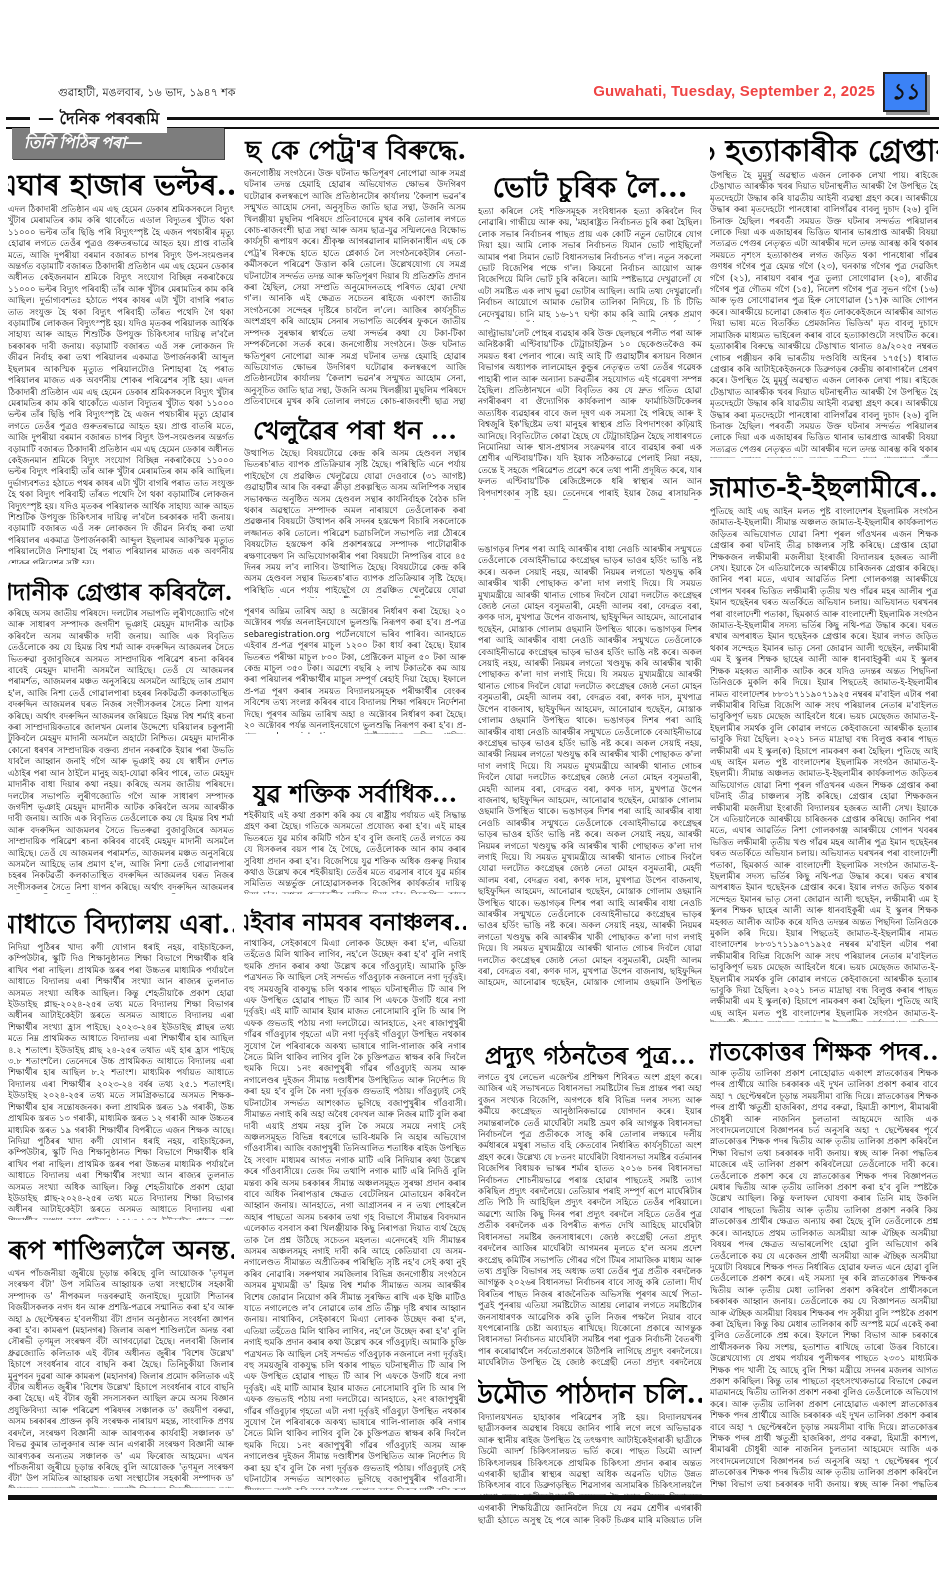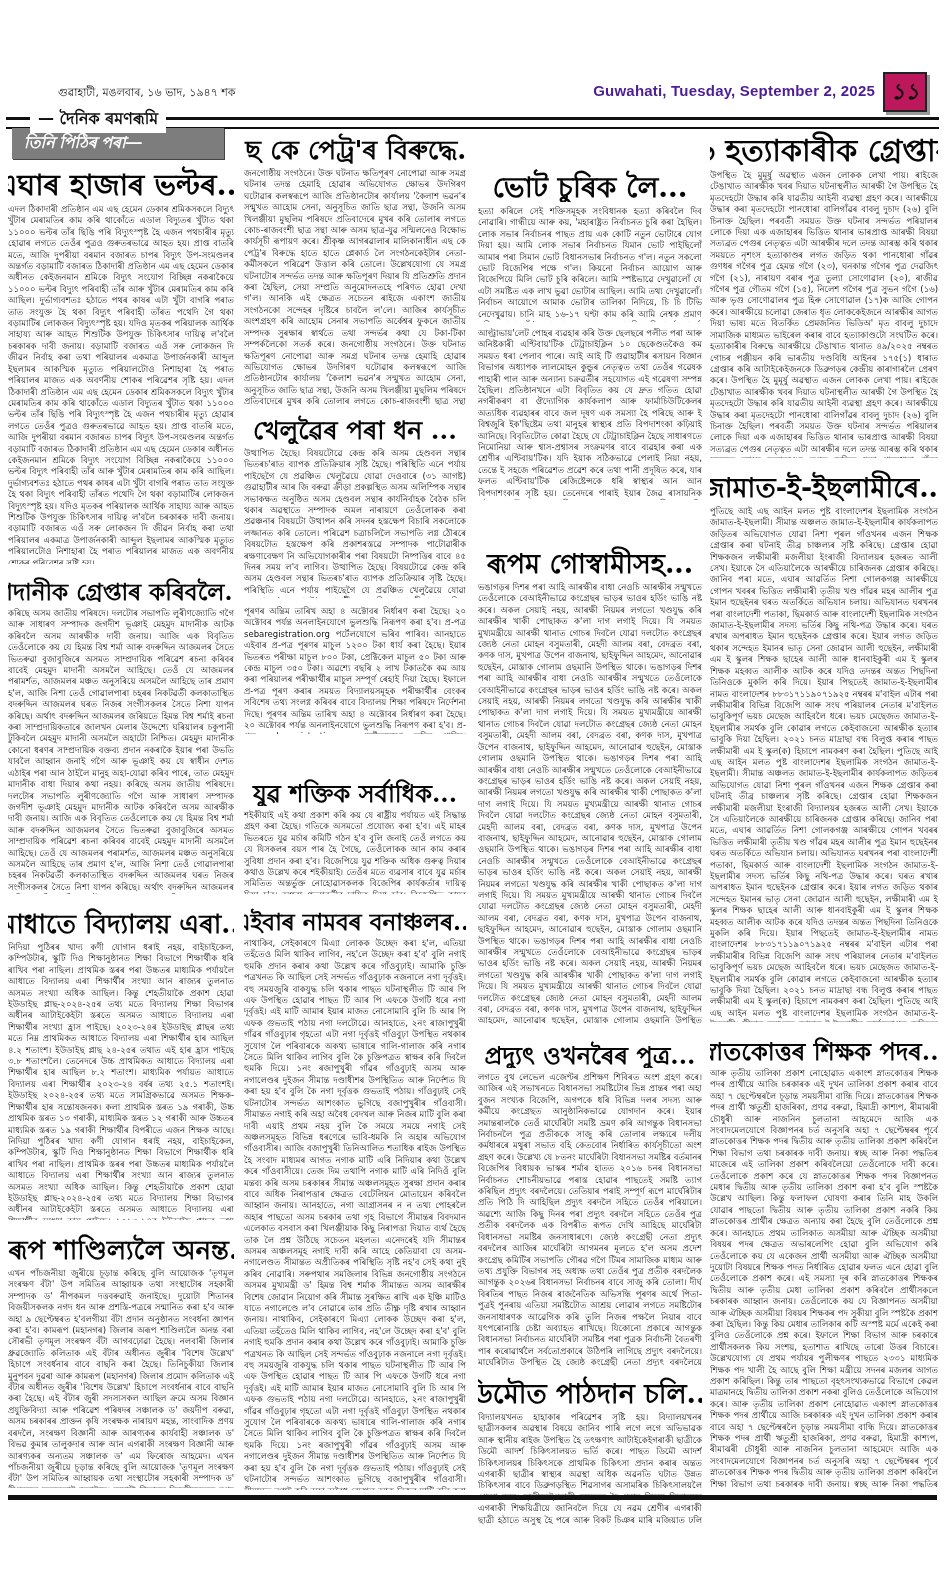--- a/index.html
+++ b/index.html
@@ -4,23 +4,23 @@
 <style>
   html,body{margin:0;padding:0;}
   body{
     width:945px;height:1571px;position:relative;background:#ffffff;
     font-family:"Liberation Sans","DejaVu Sans",sans-serif;color:#111;
     overflow:hidden;
   }
   .hdr-left{position:absolute;left:34px;top:84px;font-size:11px;color:#222;
     font-family:"DejaVu Sans",sans-serif;margin-left:24px;}
   .hdr-right{position:absolute;right:70px;top:82px;font-size:15px;font-weight:bold;
-    color:#4c1d95;letter-spacing:.2px;}
+    color:#ef4444;letter-spacing:.2px;}
   .page-box{position:absolute;right:18px;top:72px;width:40px;height:36px;
-    border:2px solid #222;background:#be185d;box-shadow:3px 3px 0 #999;
+    border:2px solid #222;background:#3b82f6;box-shadow:3px 3px 0 #999;
     display:flex;align-items:center;justify-content:center;
     font-size:22px;font-weight:bold;font-style:italic;}
   .double-rule{position:absolute;left:6px;right:6px;top:117px;height:7px;
     border-top:3px solid #111;border-bottom:2px solid #111;}
   .masthead{position:absolute;left:30px;top:106px;background:#fff;
     padding:0 8px;font-size:16px;font-weight:bold;z-index:3;
     font-family:"DejaVu Serif","Liberation Serif",serif;}
   .masthead::before{content:"— ";font-weight:bold;}
   .cont-banner{position:absolute;left:12px;top:128px;width:212px;height:31px;
     background:#7d7d7d;color:#fff;display:flex;align-items:center;
@@ -40,21 +40,21 @@
 </style>
 </head>
 <body>
 
 <div class="hdr-left">গুৱাহাটী, মঙলবাৰ, ১৬ ভাদ, ১৯৪৭ শক</div>
 <div class="hdr-right">Guwahati, Tuesday, September 2, 2025</div>
 <div class="page-box">
   <span>১১</span>
 </div>
 <div class="double-rule"></div>
-<div class="masthead">দৈনিক ৰমণৰূমি</div>
+<div class="masthead">দৈনিক পৰবৰূমি</div>
 <div class="cont-banner">তিনি পিঠিৰ পৰা—</div>
 
 <div class="col" style="left:8px;width:226px;">
   <div class="article" style="top:158px;height:406px;">
     <div class="headline" style="height:42px;font-size:29px;">এঘাৰ হাজাৰ ভল্টৰ...</div>
     <div class="bodytext" style="height:360px;margin-top:4px;">এদল ঠিকাদাৰী প্ৰতিষ্ঠান এম এছ হেমেন ডেকাৰ শ্ৰমিকসকলে বিদ্যুৎ খুঁটাৰ মেৰামতিৰ কাম কৰি থাকোঁতে এডাল বিদ্যুতৰ খুঁটাত থকা ১১০০০ ভল্টৰ তাঁৰ ছিঙি পৰি বিদ্যুৎস্পৃষ্ট হৈ এজন পথচাৰীৰ মৃত্যু হোৱাৰ লগতে তেওঁৰ পুত্ৰও গুৰুতৰভাৱে আহত হয়। প্ৰাপ্ত বাতৰি মতে, আজি দুপৰীয়া বৰমান বজাৰত চাপৰ বিদ্যুৎ উপ-সংমণ্ডলৰ অন্তৰ্গত বড়ামাটি বজাৰত ঠিকাদাৰী প্ৰতিষ্ঠান এম এছ হেমেন ডেকাৰ অধীনত কেইজনমান শ্ৰমিকে বিদ্যুৎ সংযোগ বিচ্ছিন্ন নকৰাকৈয়ে ১১০০০ ভল্টৰ বিদ্যুৎ পৰিবাহী তাঁৰ আৰু খুঁটাৰ মেৰামতিৰ কাম কৰি আছিল। দুৰ্ভাগ্যবশতঃ হঠাতে পথৰ কাষৰ এটা খুঁটা বাগৰি পৰাত তাত সংযুক্ত হৈ থকা বিদ্যুৎ পৰিবাহী তাঁৰত পথেদি গৈ থকা বড়ামাটিৰ লোকজন বিদ্যুৎস্পৃষ্ট হয়। যদিও মৃতকৰ পৰিয়ালক আৰ্থিক সাহায্য আৰু আহত শিশুটিক উপযুক্ত চিকিৎসাৰ দায়িত্ব ল'বলৈ চৰকাৰক দাবী জনায়। বড়ামাটি বজাৰত এওঁ সৰু লোকজন দি জীৱন নিৰ্বাহ কৰা তথা পৰিয়ালৰ একমাত্ৰ উপাৰ্জনকাৰী আব্দুল ইছলামৰ আকস্মিক মৃত্যুত পৰিয়ালটোও নিশাহাৰা হৈ পৰাত পৰিয়ালৰ মাজত এক অবৰ্ণনীয় শোকৰ পৰিৱেশৰ সৃষ্টি হয়। এদল ঠিকাদাৰী প্ৰতিষ্ঠান এম এছ হেমেন ডেকাৰ শ্ৰমিকসকলে বিদ্যুৎ খুঁটাৰ মেৰামতিৰ কাম কৰি থাকোঁতে এডাল বিদ্যুতৰ খুঁটাত থকা ১১০০০ ভল্টৰ তাঁৰ ছিঙি পৰি বিদ্যুৎস্পৃষ্ট হৈ এজন পথচাৰীৰ মৃত্যু হোৱাৰ লগতে তেওঁৰ পুত্ৰও গুৰুতৰভাৱে আহত হয়। প্ৰাপ্ত বাতৰি মতে, আজি দুপৰীয়া বৰমান বজাৰত চাপৰ বিদ্যুৎ উপ-সংমণ্ডলৰ অন্তৰ্গত বড়ামাটি বজাৰত ঠিকাদাৰী প্ৰতিষ্ঠান এম এছ হেমেন ডেকাৰ অধীনত কেইজনমান শ্ৰমিকে বিদ্যুৎ সংযোগ বিচ্ছিন্ন নকৰাকৈয়ে ১১০০০ ভল্টৰ বিদ্যুৎ পৰিবাহী তাঁৰ আৰু খুঁটাৰ মেৰামতিৰ কাম কৰি আছিল। দুৰ্ভাগ্যবশতঃ হঠাতে পথৰ কাষৰ এটা খুঁটা বাগৰি পৰাত তাত সংযুক্ত হৈ থকা বিদ্যুৎ পৰিবাহী তাঁৰত পথেদি গৈ থকা বড়ামাটিৰ লোকজন বিদ্যুৎস্পৃষ্ট হয়। যদিও মৃতকৰ পৰিয়ালক আৰ্থিক সাহায্য আৰু আহত শিশুটিক উপযুক্ত চিকিৎসাৰ দায়িত্ব ল'বলৈ চৰকাৰক দাবী জনায়। বড়ামাটি বজাৰত এওঁ সৰু লোকজন দি জীৱন নিৰ্বাহ কৰা তথা পৰিয়ালৰ একমাত্ৰ উপাৰ্জনকাৰী আব্দুল ইছলামৰ আকস্মিক মৃত্যুত পৰিয়ালটোও নিশাহাৰা হৈ পৰাত পৰিয়ালৰ মাজত এক অবৰ্ণনীয় শোকৰ পৰিৱেশৰ সৃষ্টি হয়।</div>
   </div>
   <div class="article" style="top:568px;height:328px;">
     <div class="headline" style="height:36px;font-size:23px;">মাদানীক গ্ৰেপ্তাৰ কৰিবলৈ...</div>
     <div class="bodytext" style="height:286px;margin-top:4px;">কৰিছে অসম জাতীয় পৰিষদে। দলটোৰ সভাপতি লুৰীণজ্যোতি গগৈ আৰু সাধাৰণ সম্পাদক জগদীশ ভূঞাই মেহমুদ মাদানীক আটক কৰিবলৈ অসম আৰক্ষীক দাবী জনায়। আজি এক বিবৃতিত তেওঁলোকে কয় যে হিমন্ত বিশ্ব শৰ্মা আৰু বদৰুদ্দিন আজমলৰ সৈতে ভিতৰুৱা বুজাবুজিৰে অসমত সাম্প্ৰদায়িক পৰিৱেশ ৰচনা কৰিবৰ বাবেই মেহমুদ মাদানী অসমলৈ আহিছে। তেওঁ যে আজমলৰ পৰামৰ্শত, আজমলৰ মঞ্চত অনুসৰিয়ে অসমলৈ আহিছে তাৰ প্ৰমাণ হ'ল, আজি নিশা তেওঁ গোৱালপাৰা চহৰৰ নিকটৱৰ্তী কলকাতাস্থিত বদৰুদ্দিন আজমলৰ ঘৰত নিজৰ সংগীসকলৰ সৈতে নিশা যাপন কৰিছে। অৰ্থাৎ বদৰুদ্দিন আজমলৰ জৰিয়তে হিমন্ত বিশ্ব শৰ্মাই ৰচনা কৰা সাম্প্ৰদায়িকতাৰে জালখন মেলাৰ উদ্দেশ্যে ঘৰিয়ালৰ চকুপানী টুকিবলৈ মেহমুদ মাদানী অসমলৈ অহাটো নিশ্চিত। মেহমুদ মাদানীক কোনো ধৰণৰ সাম্প্ৰদায়িক বক্তব্য প্ৰদান নকৰাকৈ ইয়াৰ পৰা উভতি যাবলৈ আহ্বান জনাই গগৈ আৰু ভূঞাই কয় যে স্বাধীন দেশত এঠাইৰ পৰা আন ঠাইলৈ মানুহ অহা-যোৱা কৰিব পাৰে, তাত মেহমুদ মাদানীক বাধা দিয়াৰ কথা নহয়। কৰিছে অসম জাতীয় পৰিষদে। দলটোৰ সভাপতি লুৰীণজ্যোতি গগৈ আৰু সাধাৰণ সম্পাদক জগদীশ ভূঞাই মেহমুদ মাদানীক আটক কৰিবলৈ অসম আৰক্ষীক দাবী জনায়। আজি এক বিবৃতিত তেওঁলোকে কয় যে হিমন্ত বিশ্ব শৰ্মা আৰু বদৰুদ্দিন আজমলৰ সৈতে ভিতৰুৱা বুজাবুজিৰে অসমত সাম্প্ৰদায়িক পৰিৱেশ ৰচনা কৰিবৰ বাবেই মেহমুদ মাদানী অসমলৈ আহিছে। তেওঁ যে আজমলৰ পৰামৰ্শত, আজমলৰ মঞ্চত অনুসৰিয়ে অসমলৈ আহিছে তাৰ প্ৰমাণ হ'ল, আজি নিশা তেওঁ গোৱালপাৰা চহৰৰ নিকটৱৰ্তী কলকাতাস্থিত বদৰুদ্দিন আজমলৰ ঘৰত নিজৰ সংগীসকলৰ সৈতে নিশা যাপন কৰিছে। অৰ্থাৎ বদৰুদ্দিন আজমলৰ জৰিয়তে হিমন্ত বিশ্ব শৰ্মাই ৰচনা কৰা সাম্প্ৰদায়িকতাৰে জালখন মেলাৰ উদ্দেশ্যে ঘৰিয়ালৰ চকুপানী টুকিবলৈ মেহমুদ মাদানী অসমলৈ অহাটো নিশ্চিত। মেহমুদ মাদানীক কোনো ধৰণৰ সাম্প্ৰদায়িক বক্তব্য প্ৰদান নকৰাকৈ ইয়াৰ পৰা উভতি যাবলৈ আহ্বান জনাই গগৈ আৰু ভূঞাই কয় যে স্বাধীন দেশত এঠাইৰ পৰা আন ঠাইলৈ মানুহ অহা-যোৱা কৰিব পাৰে, তাত মেহমুদ মাদানীক বাধা দিয়াৰ কথা নহয়।</div>
@@ -93,25 +93,24 @@
 
 <div class="col" style="left:478px;width:224px;margin-top:36px;">
   <div class="article" style="top:126px;height:160px;">
     <div class="headline" style="height:40px;font-size:28px;">ভোট চুৰিক লৈ...</div>
     <div class="bodytext" style="height:116px;margin-top:4px;">হত্যা কৰিলে সেই শক্তিসমূহক সংবিধানক হত্যা কৰিবলৈ দিব নোৱাৰি। গান্ধীয়ে আৰু কয়, 'মহাৰাষ্ট্ৰত নিৰ্বাচনত চুৰি কৰা হৈছিল। লোক সভাৰ নিৰ্বাচনৰ পাছত প্ৰায় এক কোটি নতুন ভোটাৰে যোগ দিয়া হয়। আমি লোক সভাৰ নিৰ্বাচনত যিমান ভোট পাইছিলোঁ আমাৰ পৰা সিমান ভোট বিধানসভাৰ নিৰ্বাচনত গ'ল। নতুন সকলো ভোট বিজেপিৰ পক্ষে গ'ল। কিয়নো নিৰ্বাচন আয়োগ আৰু বিজেপিয়ে মিলি ভোট চুৰি কৰিলে। আমি স্পষ্টভাৱে দেখুৱালোঁ যে এটা সমষ্টিত এক লাখ ভুৱা ভোটাৰ আছিল। আমি তথ্য দেখুৱালোঁ। নিৰ্বাচন আয়োগে আমাক ভোটাৰ তালিকা নিদিয়ে, চি চি টিভি নেদেখুৱায়। চানি মাহ ১৬-১৭ ঘণ্টা কাম কৰি আমি নেশ্বক প্ৰমাণ কৰি দেখুৱালোঁ।' সমাবেশত কংগ্ৰেছৰ সভাপতি মল্লিকাৰ্জুন খৰ্গে, আৰ জে ডিৰ নেতা তেজস্বী যাদৱ আৰু কালণগ্ৰৱ মুখ্যমন্ত্ৰী হেমন্ত সোৰেনেও ভাষণ দিয়ে।</div>
   </div>
   <div class="article" style="top:288px;height:214px;">
     <div class="bodytext" style="height:172px;margin-top:4px;">আল্ট্ৰাভায়'লেট পোহৰ ব্যৱহাৰ কৰি উক্ত ছেলছৰে পলীত পৰা আৰু অনিষ্টকাৰী এণ্টিবায়'টিক টেট্ৰাচাইক্লিন ১০ ছেকেণ্ডতকৈও কম সময়ত ধৰা পেলাব পাৰে। আই আই টি গুৱাহাটীৰ ৰসায়ন বিজ্ঞান বিভাগৰ অধ্যাপক লালমোহন কুন্ডুৰ নেতৃত্বত তথা তেওঁৰ গৱেষক পাহাৰী পাল আৰু অন্যান্য চক্ৰৱৰ্তীৰ সহযোগত এই গৱেষণা সম্পন্ন হৈছিল। প্ৰতিষ্ঠানখনে এটা বিবৃতিত কয় যে দ্ৰুত গতিত হোৱা নগৰীকৰণ বা ঔদ্যোগিক কাৰ্যকলাপ আৰু ফাৰ্মাচিউটিকেলৰ অত্যধিক ব্যৱহাৰৰ বাবে জল দূষণ এক সমস্যা হৈ পৰিছে আৰু ই বিশ্বজুৰি ইক'ছিষ্টেম তথা মানুহৰ স্বাস্থ্যৰ প্ৰতি বিপদাশংকা কঢ়িয়াই আনিছে। বিবৃতিটোত কোৱা হৈছে যে টেট্ৰাচাইক্লিন হৈছে সাধাৰণতে নিমোনিয়া আৰু শ্বাস-প্ৰশ্বাসৰ সংক্ৰমণৰ বাবে ব্যৱহাৰ কৰা এক শ্ৰেণীৰ এণ্টিবায়'টিক। যদি ইয়াক সঠিকভাৱে পেলাই নিয়া নহয়, তেন্তে ই সহজে পৰিৱেশত প্ৰৱেশ কৰে তথা পানী প্ৰদূষিত কৰে, যাৰ ফলত এণ্টিবায়'টিক ৰেজিষ্টেন্সকে ধৰি স্বাস্থ্যৰ আন আন বিপদাশংকাৰ সৃষ্টি হয়। তেনেদৰে পাৰাই ইয়াৰ জৈৱ ৰাসায়নিক গঠনত কৰ্কট ৰোগ, স্নায়ৱীয় ৰোগ, হৃদৰোগ আৰু জীৱনৰ প্ৰতি ভাবুকি অন্য অন্যান্য স্বাস্থ্য সম্পৰ্কীয় বিপদাশংকাৰ সৃষ্টি কৰিব পাৰে। বিবৃতিটোৰ মতে এই প্ৰদূষকবোৰ সঠিক আৰু তাৎক্ষণিকভাৱে ধৰা পেলোৱাটো পানীৰ মান আৰু জনস্বাস্থ্যৰ বাবে অতি প্ৰয়োজনীয়।</div>
   </div>
   <div class="article" style="top:504px;height:490px;">
-    <div class="headline" style="height:38px;font-size:27px;">ৰূপম গোস্বামীসহ...</div>
     <div class="bodytext" style="height:446px;margin-top:4px;">ভঙাগড়ৰ দিশৰ পৰা আহি আৰক্ষীৰ বাধা নেওচি আৰক্ষীৰ সন্মুখতে তেওঁলোকে বেআইনীভাৱে কংগ্ৰেছৰ ভাড়ৰ ভাওৰ হৰ্ডিং ভাঙি নষ্ট কৰে। অকল সেয়াই নহয়, আৰক্ষী নিয়মৰ লগতো খণ্ডযুদ্ধ কৰি আৰক্ষীৰ খাকী পোছাকত ক'লা দাগ লগাই দিয়ে। যি সময়ত মুখ্যমন্ত্ৰীয়ে আৰক্ষী থানাত গোচৰ দিবলৈ যোৱা দলটোত কংগ্ৰেছৰ জ্যেষ্ঠ নেতা মোহন বসুমতাৰী, মেহদী আলম বৰা, বেদব্ৰত বৰা, কণক দাস, মুখপাত্ৰ উপেন বাজনাথ, ছাইফুদ্দিন আহমেদ, আনোৱাৰ হুছেইন, মোস্তাক গোলাম ওছমানি উপস্থিত থাকে। ভঙাগড়ৰ দিশৰ পৰা আহি আৰক্ষীৰ বাধা নেওচি আৰক্ষীৰ সন্মুখতে তেওঁলোকে বেআইনীভাৱে কংগ্ৰেছৰ ভাড়ৰ ভাওৰ হৰ্ডিং ভাঙি নষ্ট কৰে। অকল সেয়াই নহয়, আৰক্ষী নিয়মৰ লগতো খণ্ডযুদ্ধ কৰি আৰক্ষীৰ খাকী পোছাকত ক'লা দাগ লগাই দিয়ে। যি সময়ত মুখ্যমন্ত্ৰীয়ে আৰক্ষী থানাত গোচৰ দিবলৈ যোৱা দলটোত কংগ্ৰেছৰ জ্যেষ্ঠ নেতা মোহন বসুমতাৰী, মেহদী আলম বৰা, বেদব্ৰত বৰা, কণক দাস, মুখপাত্ৰ উপেন বাজনাথ, ছাইফুদ্দিন আহমেদ, আনোৱাৰ হুছেইন, মোস্তাক গোলাম ওছমানি উপস্থিত থাকে। ভঙাগড়ৰ দিশৰ পৰা আহি আৰক্ষীৰ বাধা নেওচি আৰক্ষীৰ সন্মুখতে তেওঁলোকে বেআইনীভাৱে কংগ্ৰেছৰ ভাড়ৰ ভাওৰ হৰ্ডিং ভাঙি নষ্ট কৰে। অকল সেয়াই নহয়, আৰক্ষী নিয়মৰ লগতো খণ্ডযুদ্ধ কৰি আৰক্ষীৰ খাকী পোছাকত ক'লা দাগ লগাই দিয়ে। যি সময়ত মুখ্যমন্ত্ৰীয়ে আৰক্ষী থানাত গোচৰ দিবলৈ যোৱা দলটোত কংগ্ৰেছৰ জ্যেষ্ঠ নেতা মোহন বসুমতাৰী, মেহদী আলম বৰা, বেদব্ৰত বৰা, কণক দাস, মুখপাত্ৰ উপেন বাজনাথ, ছাইফুদ্দিন আহমেদ, আনোৱাৰ হুছেইন, মোস্তাক গোলাম ওছমানি উপস্থিত থাকে। ভঙাগড়ৰ দিশৰ পৰা আহি আৰক্ষীৰ বাধা নেওচি আৰক্ষীৰ সন্মুখতে তেওঁলোকে বেআইনীভাৱে কংগ্ৰেছৰ ভাড়ৰ ভাওৰ হৰ্ডিং ভাঙি নষ্ট কৰে। অকল সেয়াই নহয়, আৰক্ষী নিয়মৰ লগতো খণ্ডযুদ্ধ কৰি আৰক্ষীৰ খাকী পোছাকত ক'লা দাগ লগাই দিয়ে। যি সময়ত মুখ্যমন্ত্ৰীয়ে আৰক্ষী থানাত গোচৰ দিবলৈ যোৱা দলটোত কংগ্ৰেছৰ জ্যেষ্ঠ নেতা মোহন বসুমতাৰী, মেহদী আলম বৰা, বেদব্ৰত বৰা, কণক দাস, মুখপাত্ৰ উপেন বাজনাথ, ছাইফুদ্দিন আহমেদ, আনোৱাৰ হুছেইন, মোস্তাক গোলাম ওছমানি উপস্থিত থাকে। ভঙাগড়ৰ দিশৰ পৰা আহি আৰক্ষীৰ বাধা নেওচি আৰক্ষীৰ সন্মুখতে তেওঁলোকে বেআইনীভাৱে কংগ্ৰেছৰ ভাড়ৰ ভাওৰ হৰ্ডিং ভাঙি নষ্ট কৰে। অকল সেয়াই নহয়, আৰক্ষী নিয়মৰ লগতো খণ্ডযুদ্ধ কৰি আৰক্ষীৰ খাকী পোছাকত ক'লা দাগ লগাই দিয়ে। যি সময়ত মুখ্যমন্ত্ৰীয়ে আৰক্ষী থানাত গোচৰ দিবলৈ যোৱা দলটোত কংগ্ৰেছৰ জ্যেষ্ঠ নেতা মোহন বসুমতাৰী, মেহদী আলম বৰা, বেদব্ৰত বৰা, কণক দাস, মুখপাত্ৰ উপেন বাজনাথ, ছাইফুদ্দিন আহমেদ, আনোৱাৰ হুছেইন, মোস্তাক গোলাম ওছমানি উপস্থিত থাকে।</div>
   </div>
   <div class="article" style="top:996px;height:336px;">
-    <div class="headline" style="height:36px;font-size:24px;">প্ৰদ্যুৎ ওখনৰৈৰ পুত্ৰ...</div>
+    <div class="headline" style="height:36px;font-size:24px;">প্ৰদ্যুৎ গঠনতৈৰ পুত্ৰ...</div>
     <div class="bodytext" style="height:294px;margin-top:4px;">লগতে বুথ লেভেল এজেণ্টৰ প্ৰশিক্ষণ শিবিৰত অংশ গ্ৰহণ কৰে। আজিৰ এই সভাখনতে বিধানসভা সমষ্টিটোৰ ভিন্ন প্ৰান্তৰ পৰা অহা বুজন সংখ্যক বিজেপি, অগপকে ধৰি বিভিন্ন দলৰ সদস্য আৰু কৰ্মীয়ে কংগ্ৰেছত আনুষ্ঠানিকভাৱে যোগদান কৰে। ইয়াৰ সমান্তৰালকৈ তেওঁ মাৰ্ঘেৰিটা সমষ্টি ভ্ৰমণ কৰি আগন্তুক বিধানসভা নিৰ্বাচনলৈ পুত্ৰ প্ৰতীককে সাজু কৰি তোলাৰ লক্ষ্যৰে দলীয় কৰ্মধাৰৰে মথুৰা সভাত বহি কেতবোৰ নিৰ্ধাৰিত কাৰ্যসূচীতো অংশ গ্ৰহণ কৰে। উল্লেখ্য যে ৮তনং মাৰ্ঘেৰিটা বিধানসভা সমষ্টিৰ বৰ্তমানৰ বিজেপিৰ বিধায়ক ভাস্কৰ শৰ্মাৰ হাতত ২০১৬ চনৰ বিধানসভা নিৰ্বাচনত শোচনীয়ভাৱে পৰাস্ত হোৱাৰ পাছতেই সমষ্টি ত্যাগ কৰিছিল প্ৰদ্যুৎ বৰদলৈয়ে। তেতিয়াৰ পৰাই সম্পূৰ্ণ ৰূপে মাৰ্ঘেৰিটাৰ প্ৰতি পিঠি দি আহিছিল প্ৰদ্যুৎ বৰদলৈ সহিতে তেওঁৰ পৰিয়ালে। অৱশ্যে আজি কিছু দিনৰ পৰা প্ৰদ্যুৎ বৰদলৈ সহিতে তেওঁৰ পুত্ৰ প্ৰতীক বৰদলৈক এক বিপৰীত ৰূপত দেখি আহিছে মাৰ্ঘেৰিটা বিধানসভা সমষ্টিৰ জনসাধাৰণে। জ্যেষ্ঠ কংগ্ৰেছী নেতা প্ৰদ্যুৎ বৰদলৈৰ আজিৰ মাৰ্ঘেৰিটা আগমনৰ মূলতে হ'ল অসম প্ৰদেশ কংগ্ৰেছ কমিটিৰ সভাপতি গৌৰৱ গগৈ টিমৰ সামাজিক মাধ্যম আৰু তথ্য প্ৰযুক্তি বিভাগৰ সহ অধ্যক্ষ তথা তেওঁৰ পুত্ৰ প্ৰতীক বৰদলৈক আগন্তুক ২০২৬ৰ বিধানসভা নিৰ্বাচনৰ বাবে সাজু কৰি তোলা। দীৰ্ঘ বিৰতিৰ পাছত নিজৰ ৰাজনৈতিক অভিসন্ধি পূৰণৰ অৰ্থে পিতা-পুত্ৰই পুনৰায় এতিয়া সমষ্টিটোত আশ্ৰয় লোৱাৰ লগতে সমষ্টিটোৰ জনসাধাৰণক আৱেগিক কৰি তুলি নিজৰ পক্ষলৈ নিয়াৰ বাবে যৎপৰোনাস্তি চেষ্টা অব্যাহত ৰাখিছে। যিকোনো প্ৰকাৰে আগন্তুক বিধানসভা নিৰ্বাচনত মাৰ্ঘেৰিটা সমষ্টিৰ পৰা পুত্ৰক নিৰ্বাচনী বৈতৰণী পাৰ কৰোৱাৰ্থলৈ সৰ্বতোপ্ৰকাৰে উঠিপৰি লাগিছে প্ৰদ্যুৎ বৰদলৈয়ে। মাৰ্ঘেৰিটাত উপস্থিত হৈ জ্যেষ্ঠ কংগ্ৰেছী নেতা প্ৰদ্যুৎ বৰদলৈয়ে বিজেপি দল আৰু চৰকাৰক তীব্ৰ ভাষাৰে সমালোচনা কৰি আগন্তুক বিধানসভা নিৰ্বাচনৰ বাবে আনুষ্ঠানিকভাৱে আজিৰে পৰা সমষ্টিটোত নিৰ্বাচনী ৰণডংকা বজোৱা আৰম্ভ কৰে।</div>
   </div>
   <div class="article" style="top:1334px;height:158px;">
     <div class="headline" style="height:38px;font-size:27px;">ডিমৌত পাঠদান চলি...</div>
     <div class="bodytext" style="height:114px;margin-top:4px;">বিদ্যালয়খনত হাহাকাৰ পৰিৱেশৰ সৃষ্টি হয়। বিদ্যালয়খনৰ ছাত্ৰীসকলৰ অৱস্থাৰ বিষয়ে জানিব পাৰি লগে লগে অভিভাৱক আৰু স্থানীয় ৰাইজ উপস্থিত হৈ তৎক্ষণাৎ আটাইকেইগৰাকী ছাত্ৰীকে ডিমৌ আদৰ্শ চিকিৎসালয়ত ভৰ্তি কৰে। পাছত ডিমৌ আদৰ্শ চিকিৎসালয়ৰ চিকিৎসকে প্ৰাথমিক চিকিৎসা প্ৰদান কৰাৰ অন্তত এগৰাকী ছাত্ৰীৰ স্বাস্থ্যৰ অৱস্থা অধিক অৱনতি ঘটাত উন্নত চিকিৎসাৰ বাবে ডিব্ৰুগড়স্থিত শিৱসাগৰ অসামৰিক চিকিৎসালয়লৈ প্ৰেৰণ কৰে। ছাত্ৰীকেইগৰাকী অচেতন হৈ পৰাৰ বিষয়ে বিদ্যালয়ৰ এগৰাকী শিক্ষয়িত্ৰীয়ে জানিবলৈ দিয়ে যে নৱম শ্ৰেণীৰ এগৰাকী ছাত্ৰী হঠাতে অসুস্থ হৈ পৰে আৰু বিকট চিঞৰ মাৰি মজিয়াত ঢলি পৰে। তেওঁৰ অৱস্থা দেখিয়েই সহপাঠী ছাত্ৰীকেইগৰাকী মূৰ্ছা যায় বুলি শিক্ষয়িত্ৰীগৰাকীয়ে জানিবলৈ দিয়ে। ইফালে ডিমৌ আদৰ্শ চিকিৎসালয়ৰ চিকিৎসকে ছাত্ৰীকেইগৰাকী অচেতন হোৱা সন্দৰ্ভত কোনো কাৰণ ব্যক্ত কৰা নাই।</div>
   </div>
 </div>
 
 <div class="col" style="left:710px;width:228px;">
   <div class="article" style="top:122px;height:338px;">

